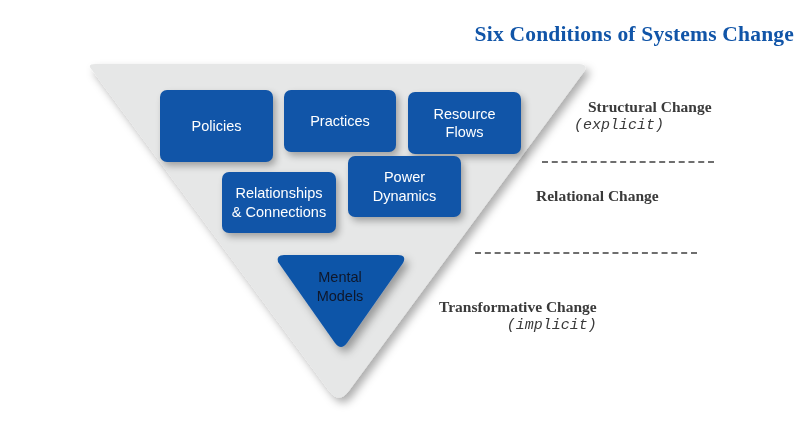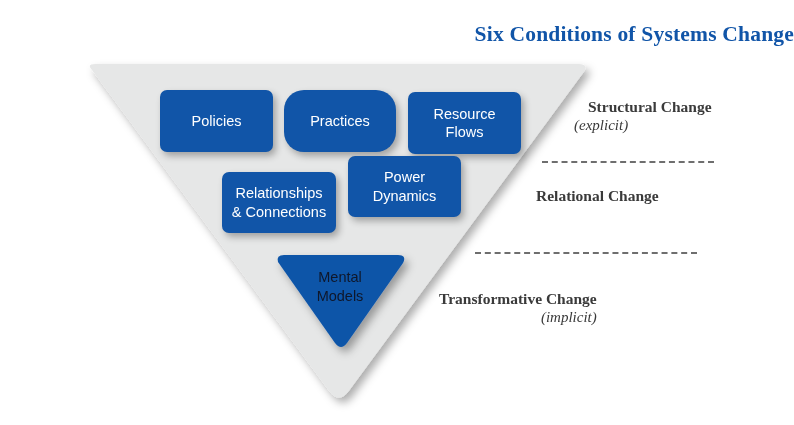--- a/index.html
+++ b/index.html
@@ -62,22 +62,22 @@
     justify-content: center;
     text-align: center;
     font-family: "Liberation Sans", sans-serif;
     font-size: 14.5px;
     line-height: 1.25;
     box-shadow: 3px 4px 7px rgba(0,0,0,0.30);
     box-sizing: border-box;
     padding: 2px 6px;
   }
 
-  .box-policies   { left:160px; top:90px;  width:113px; height:62px; }
-  .box-practices  { left:284px; top:90px;  width:112px; height:62px;border-radius:20px; }
+  .box-policies   { left:160px; top:90px;  width:113px; height:72px; }
+  .box-practices  { left:284px; top:90px;  width:112px; height:62px; }
   .box-resource   { left:408px; top:92px;  width:113px; height:62px; }
   .box-relations  { left:222px; top:172px; width:114px; height:61px; }
   .box-power      { left:348px; top:156px; width:113px; height:61px; }
 
   
   .mental-wrap {
     position: absolute;
     left: 272px;
     top: 250px;
     width: 145px;
@@ -107,31 +107,32 @@
   .change-title {
     font-weight: bold;
     font-size: 15.5px;
     display: block;
   }
   .change-sub {
     font-style: italic;
     font-size: 15px;
     display: block;
     margin-top: 1px;
+    font-family: Liberation Mono, monospace;
   }
 
   .grp-structural     { left: 588px; top: 98px;  }
   .grp-structural .change-title { margin-left: 0px; }
   .grp-structural .change-sub   { margin-left: -14px; }
 
   .grp-relational     { left: 522px; top: 187px; }
   .grp-relational .change-title { margin-left: 14px; }
   .grp-relational .change-sub   { margin-left: -4px; }
 
-  .grp-transformative { left: 425px; top: 290px; }
+  .grp-transformative { left: 425px; top: 298px; }
   .grp-transformative .change-title { margin-left: 14px; }
   .grp-transformative .change-sub   { margin-left: 16px; text-align: right; }
 
   
   .dash {
     position: absolute;
     height: 0;
     border-top: 2px dashed #6E6E6E;
   }
   .dash-1 { left: 542px; top: 161px; width: 172px; }

